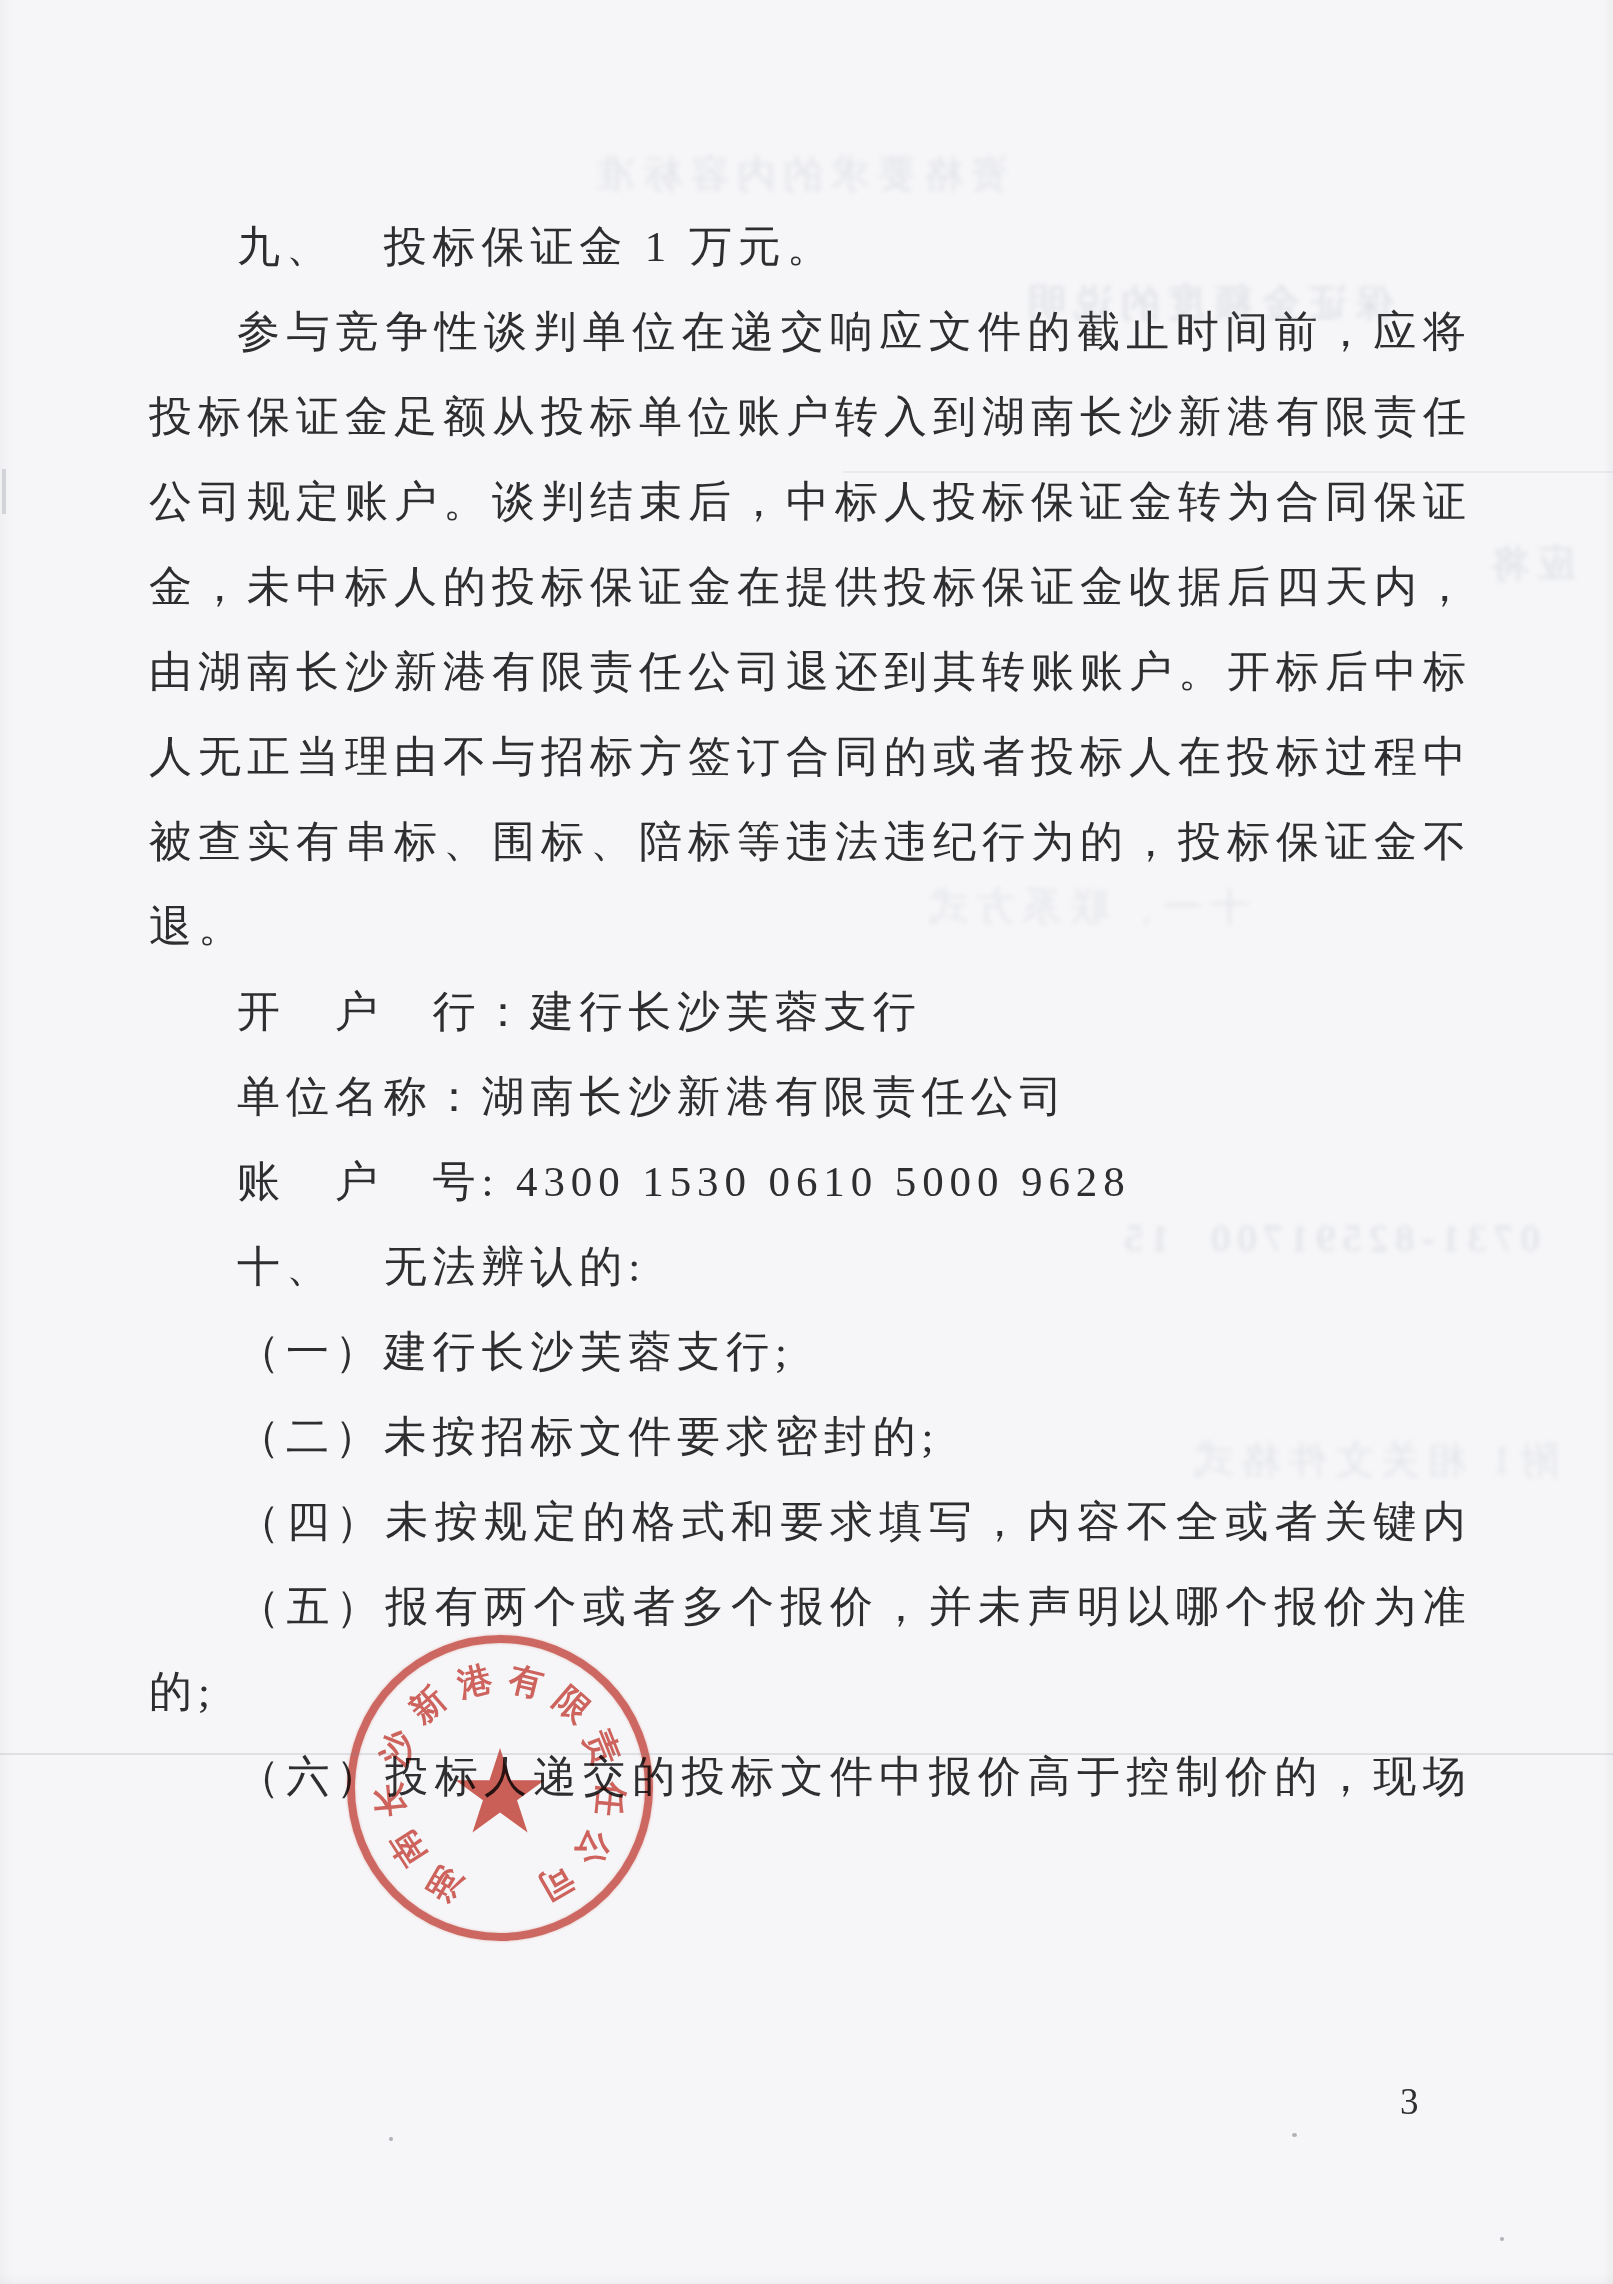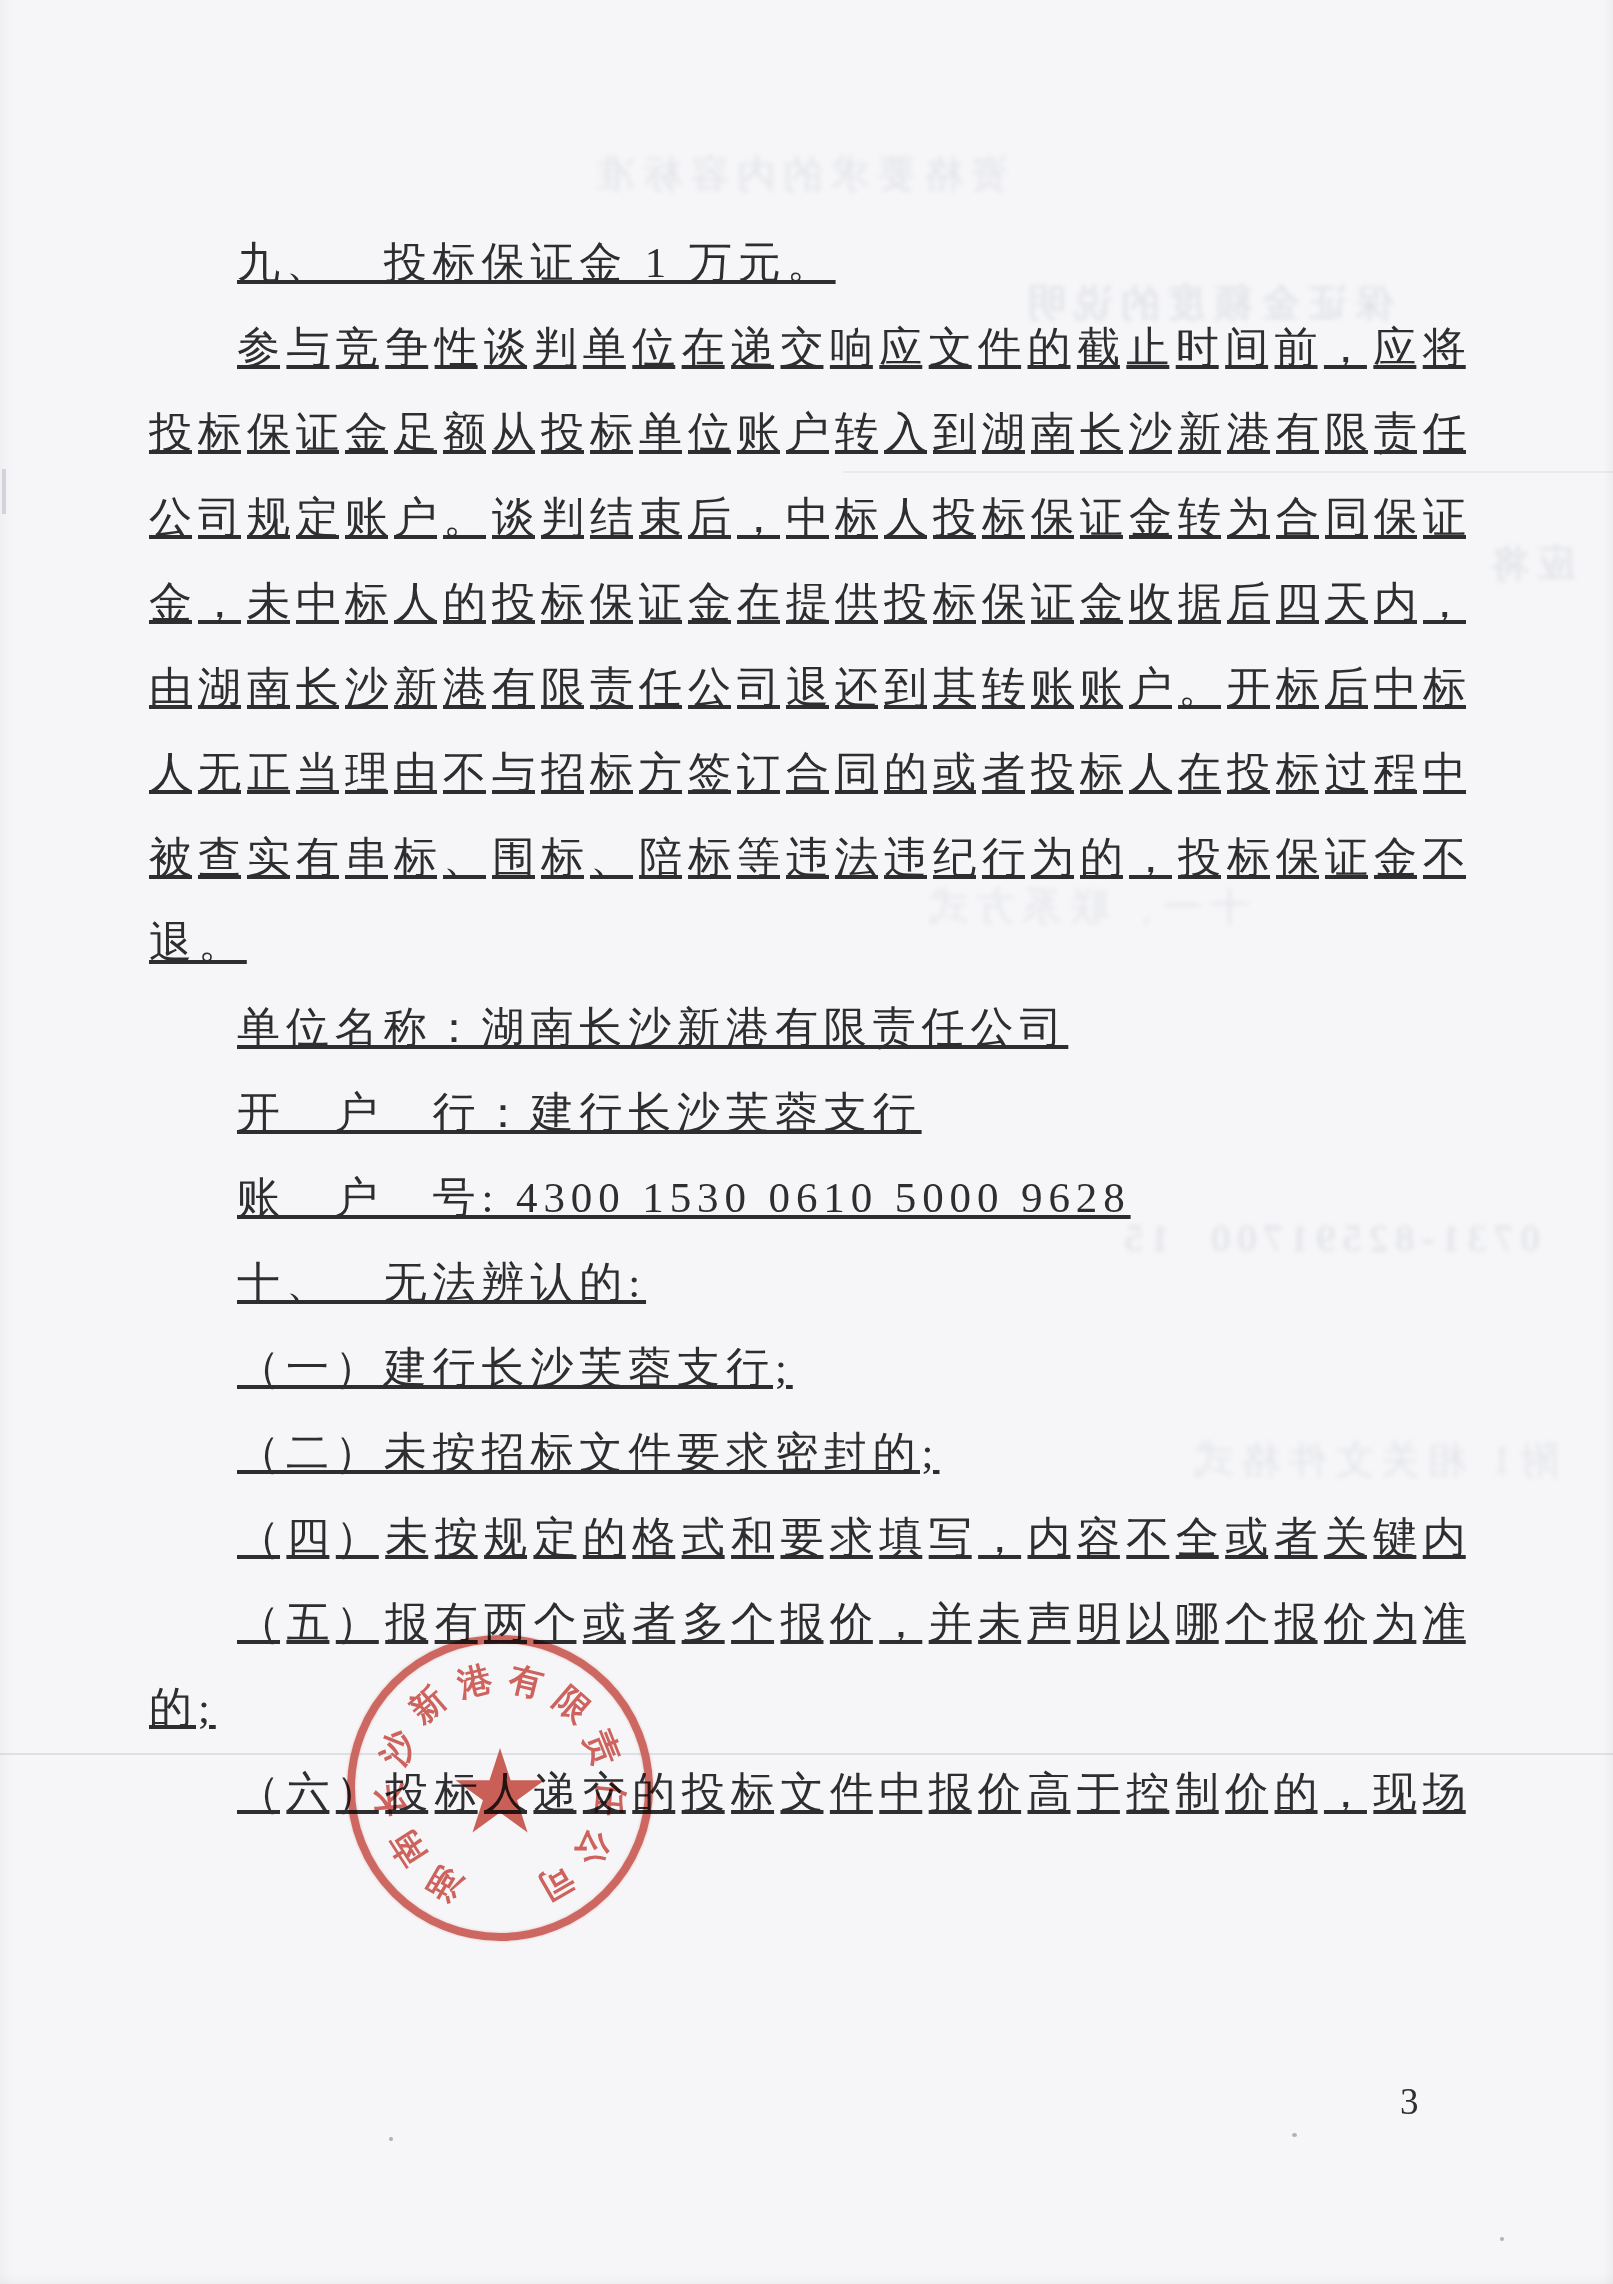--- a/index.html
+++ b/index.html
@@ -13,23 +13,22 @@
   .sheet{
     position:absolute;inset:0;
     background:
       linear-gradient(90deg, rgba(0,0,0,.025) 0, rgba(0,0,0,0) 13.7px),
       linear-gradient(270deg, rgba(0,0,0,.035) 0, rgba(0,0,0,0) 9.8px),
       linear-gradient(0deg, rgba(0,0,0,.03) 0, rgba(0,0,0,0) 11.8px),
       #f6f6f8;
   }
   
   .textflow{
-    position:absolute;left:149px;top:220px;width:1317px;
+    position:absolute;left:149px;top:204px;width:1317px;
     color:#2e2e30;
-    text-decoration:underline;
   }
   .line{
     height:85px;line-height:85px;
     font-size:43px;letter-spacing:5.9px;
     white-space:pre;
   }
   .line.indent{padding-left:88px;}
   .line.flexed{
     display:flex;justify-content:space-between;align-items:center;
     letter-spacing:0;white-space:normal;
@@ -282,22 +281,22 @@
         <span>的</span>
         <span>，</span>
         <span>投</span>
         <span>标</span>
         <span>保</span>
         <span>证</span>
         <span>金</span>
         <span>不</span>
       </div>
     <div class="line">退。</div>
+    <div class="line indent">开　户　行：建行长沙芙蓉支行</div>
     <div class="line indent">单位名称：湖南长沙新港有限责任公司</div>
-    <div class="line indent">开　户　行：建行长沙芙蓉支行</div>
     <div class="line indent">账　户　号: 4300 1530 0610 5000 9628</div>
     <div class="line indent">十、　无法辨认的:</div>
     <div class="line indent">（一）建行长沙芙蓉支行;</div>
     <div class="line indent">（二）未按招标文件要求密封的;</div>
     <div class="line indent fill flexed">
         <span>（</span>
         <span>四</span>
         <span>）</span>
         <span>未</span>
         <span>按</span>

